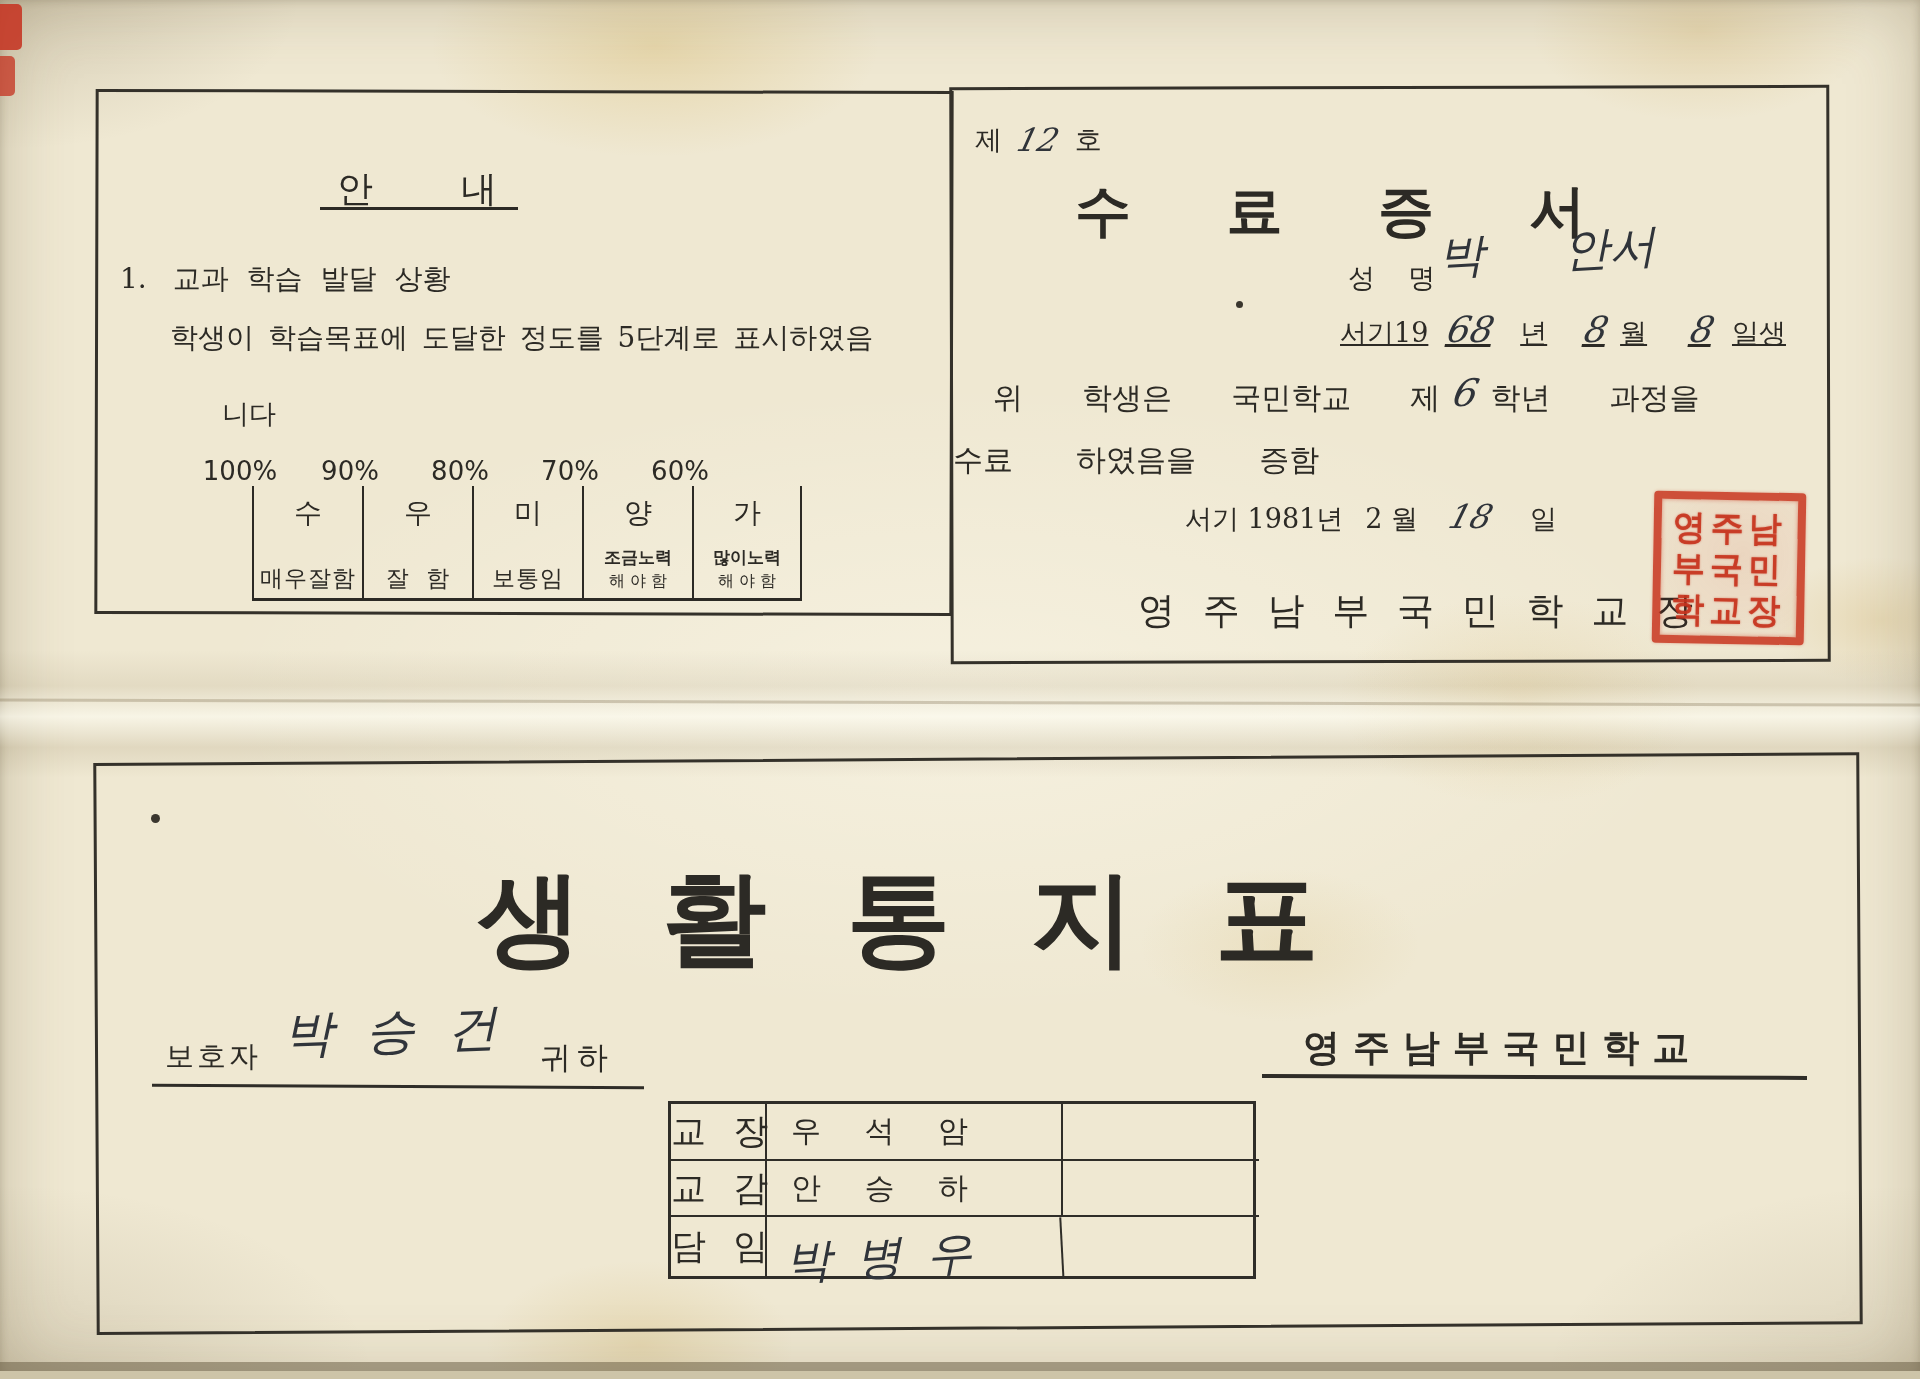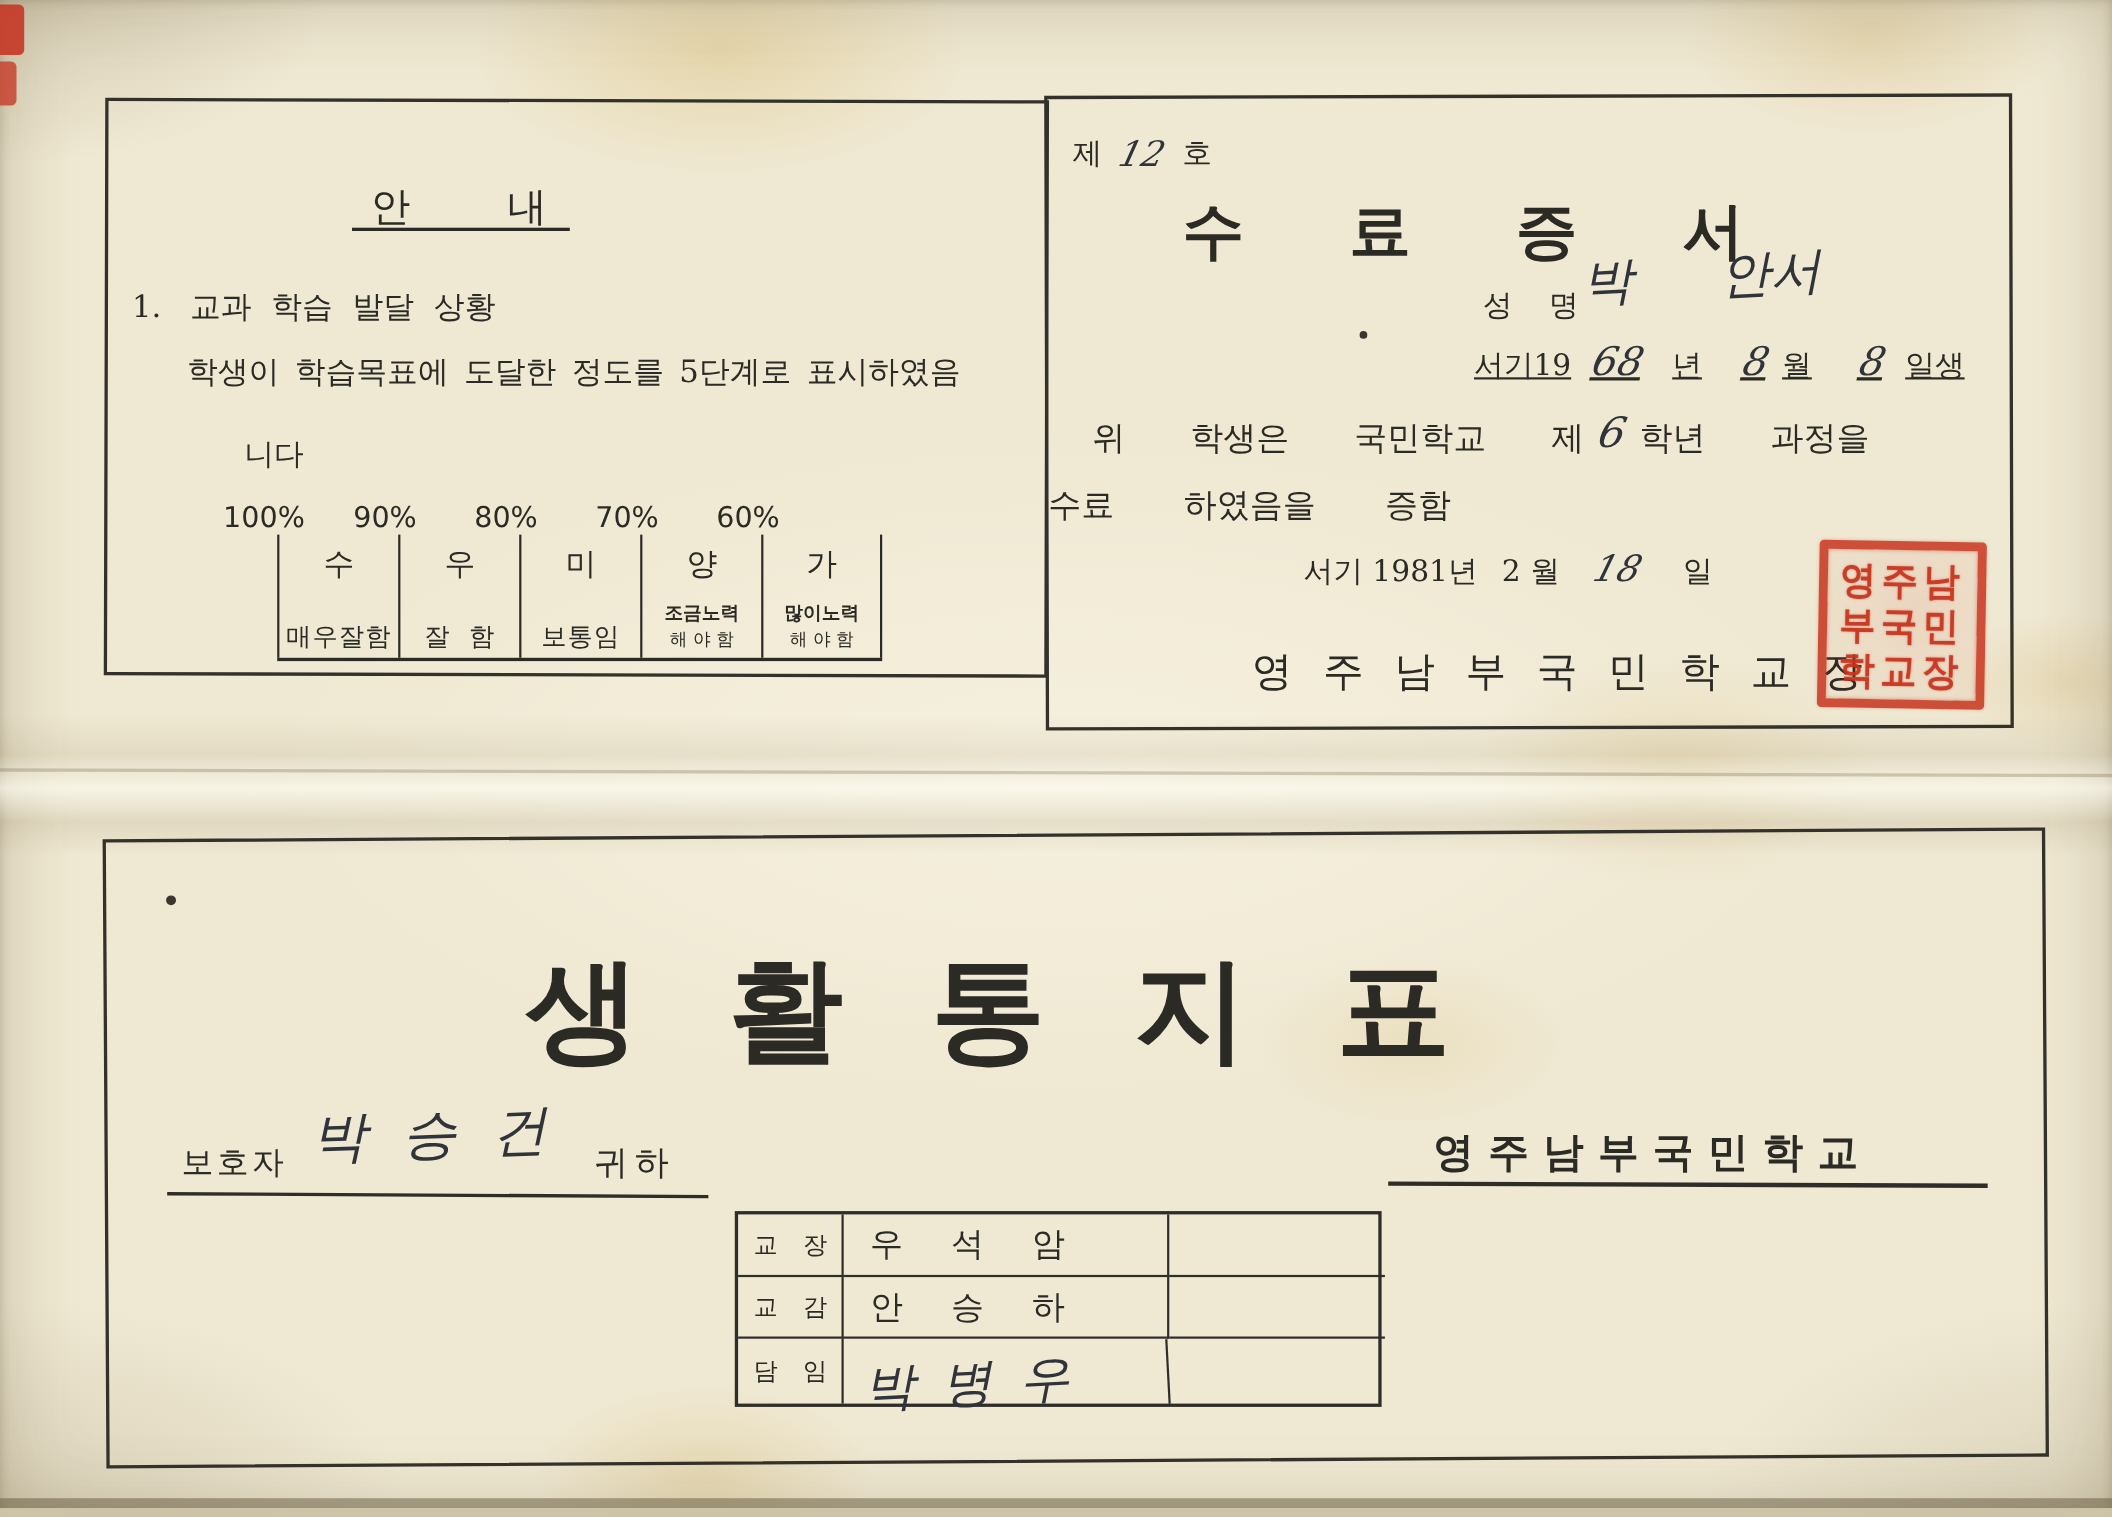--- a/index.html
+++ b/index.html
@@ -100,21 +100,21 @@
   #guardian-underline{left:152px;top:1085px;width:492px;height:3px;background:#2f2d28;transform:rotate(.3deg);}
   #school-name{left:1303px;top:1026px;font-size:37px;font-weight:bold;white-space:pre;}
   #school-underline{left:1262px;top:1075px;width:545px;height:4px;background:#2f2d28;transform:rotate(.2deg);}
   #staff-table{left:668px;top:1101px;width:588px;height:178px;box-sizing:border-box;
     border:3px solid #2f2d28;display:grid;grid-template-columns:96px 296px 196px;
     grid-template-rows:57px 56px 1fr;}
   #staff-table .tc{box-sizing:border-box;border-right:2px solid #2f2d28;border-bottom:2px solid #2f2d28;
     display:flex;align-items:center;overflow:visible;}
   #staff-table .tc.last-col{border-right:none;}
   #staff-table .tc.last-row{border-bottom:none;}
-  #staff-table .role{font-size:22px;word-spacing:16px;padding-left:14px;white-space:pre;}
+  #staff-table .role{font-size:35px;word-spacing:16px;padding-left:0;white-space:pre;}
   #staff-table .nm{font-size:30px;word-spacing:34px;padding-left:24px;white-space:pre;}
   #staff-table .hw{font-size:46px;word-spacing:10px;transform:rotate(-3deg);padding-left:18px;
     position:relative;top:8px;white-space:pre;}
 </style>
 </head>
 <body>
 
 <div id="scan">
 
   <div class="red-mark" style="left:0;top:4px;width:22px;height:46px;"></div>

